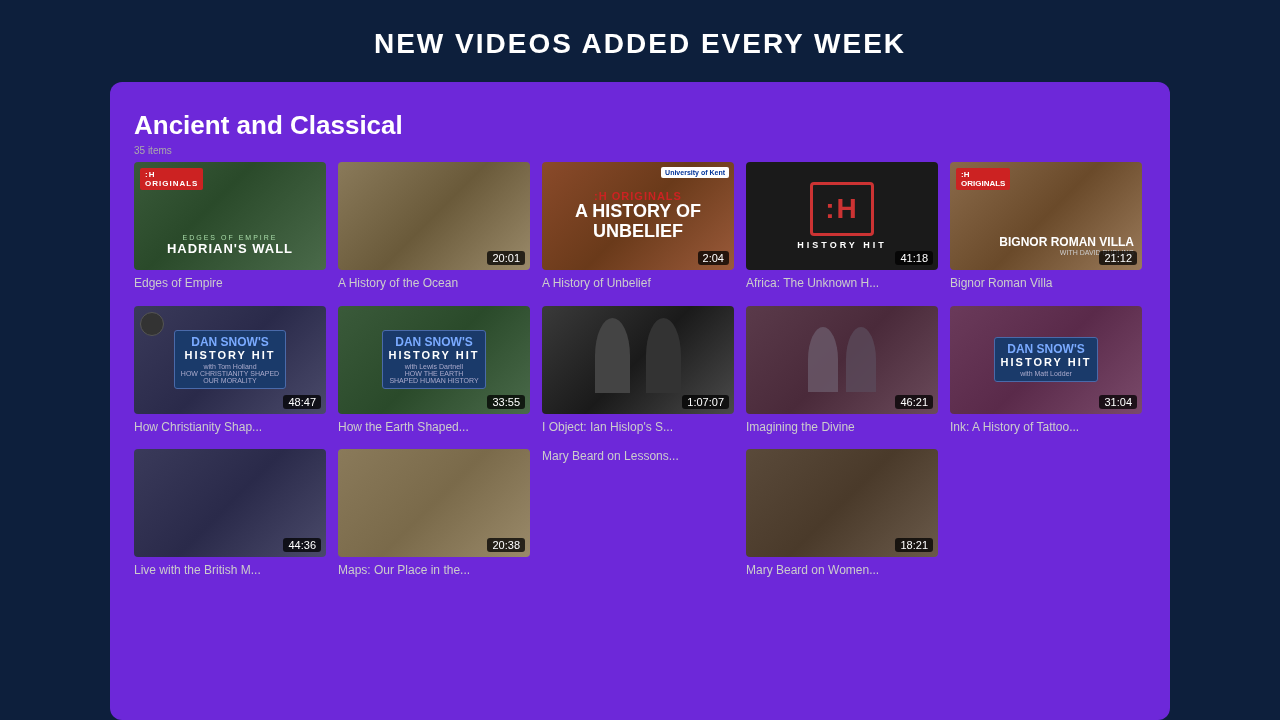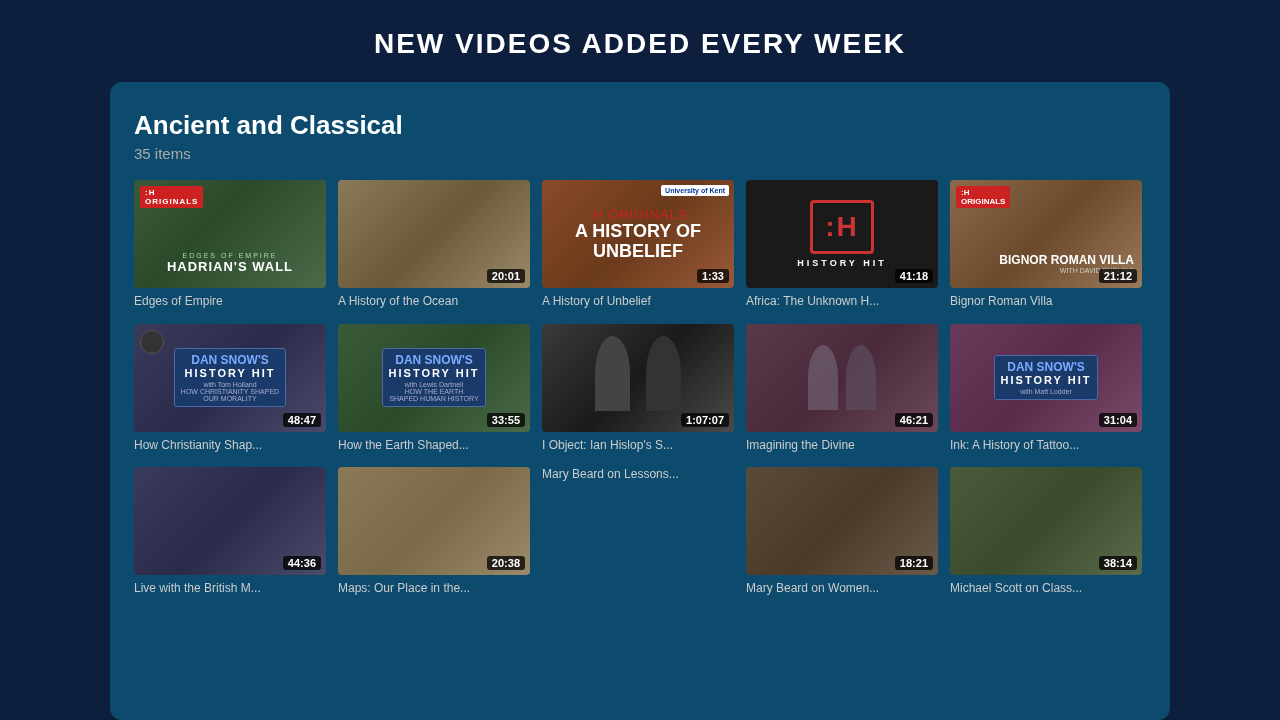--- a/index.html
+++ b/index.html
@@ -23,39 +23,39 @@
 
     .page-title {
       color: #ffffff;
       font-size: 28px;
       font-weight: 900;
       letter-spacing: 2px;
       text-transform: uppercase;
     }
 
     .content-panel {
-      background: #0c4a6e;
+      background: #6d28d9;
       border-radius: 12px;
       width: 1060px;
       padding: 28px 24px 20px;
       flex: 1;
       overflow: hidden;
     }
 
     .section-title {
       color: #ffffff;
       font-size: 26px;
       font-weight: 700;
       margin-bottom: 4px;
     }
 
     .section-count {
       color: #aaaaaa;
-      font-size: 15px;
-      margin-bottom: 18px;
+      font-size: 10px;
+      margin-bottom: 6px;
     }
 
     .video-grid {
       display: flex;
       gap: 12px;
       margin-bottom: 14px;
     }
 
     .video-card {
       width: 192px;
@@ -113,21 +113,21 @@
       padding: 8px;
     }
 
     .duration-badge {
       position: absolute;
       bottom: 5px;
       right: 5px;
       background: rgba(0,0,0,0.75);
       color: white;
       font-size: 11px;
-      font-weight: 700;
+      font-weight: 400;
       padding: 1px 5px;
       border-radius: 3px;
     }
 
     .video-label {
       color: #cccccc;
       font-size: 12px;
       line-height: 1.3;
       white-space: nowrap;
       overflow: hidden;
@@ -238,26 +238,26 @@
         <div class="duration-badge">20:01</div>
       </div>
       <div class="video-label">A History of the Ocean</div>
     </div>
 
     <div class="video-card">
       <div class="thumbnail-wrapper">
         <div class="thumbnail-bg thumb-unbelief"></div>
         <div class="thumb-overlay">
           <div class="thumb-text-content">
-            <div style="color:#cc2222;font-size:13px;font-weight:400;letter-spacing:1px;">:H ORIGINALS</div>
+            <div style="color:#cc2222;font-size:11px;font-weight:700;letter-spacing:1px;">:H ORIGINALS</div>
             <div style="color:white;font-size:18px;font-weight:900;line-height:1.1;">A HISTORY OF<br>UNBELIEF</div>
           </div>
         </div>
         <div class="kent-badge">University of Kent</div>
-        <div class="duration-badge">1:33</div>
+        <div class="duration-badge">2:04</div>
       </div>
       <div class="video-label">A History of Unbelief</div>
     </div>
 
     <div class="video-card">
       <div class="thumbnail-wrapper">
         <div class="thumbnail-bg thumb-africa">
           <div class="africa-logo-container">
             <div class="africa-hh">:H</div>
             <div style="color:white;font-size:9px;font-weight:700;letter-spacing:3px;margin-top:4px;">HISTORY HIT</div>
@@ -388,23 +388,16 @@
     </div>
 
     <div class="video-card">
       <div class="thumbnail-wrapper">
         <div class="thumbnail-bg thumb-marywomen"></div>
         <div class="duration-badge">18:21</div>
       </div>
       <div class="video-label">Mary Beard on Women...</div>
     </div>
 
-    <div class="video-card">
-      <div class="thumbnail-wrapper">
-        <div class="thumbnail-bg thumb-michael"></div>
-        <div class="duration-badge">38:14</div>
-      </div>
-      <div class="video-label">Michael Scott on Class...</div>
-    </div>
 
   </div>
 
 </div>
 
 </body></html>

